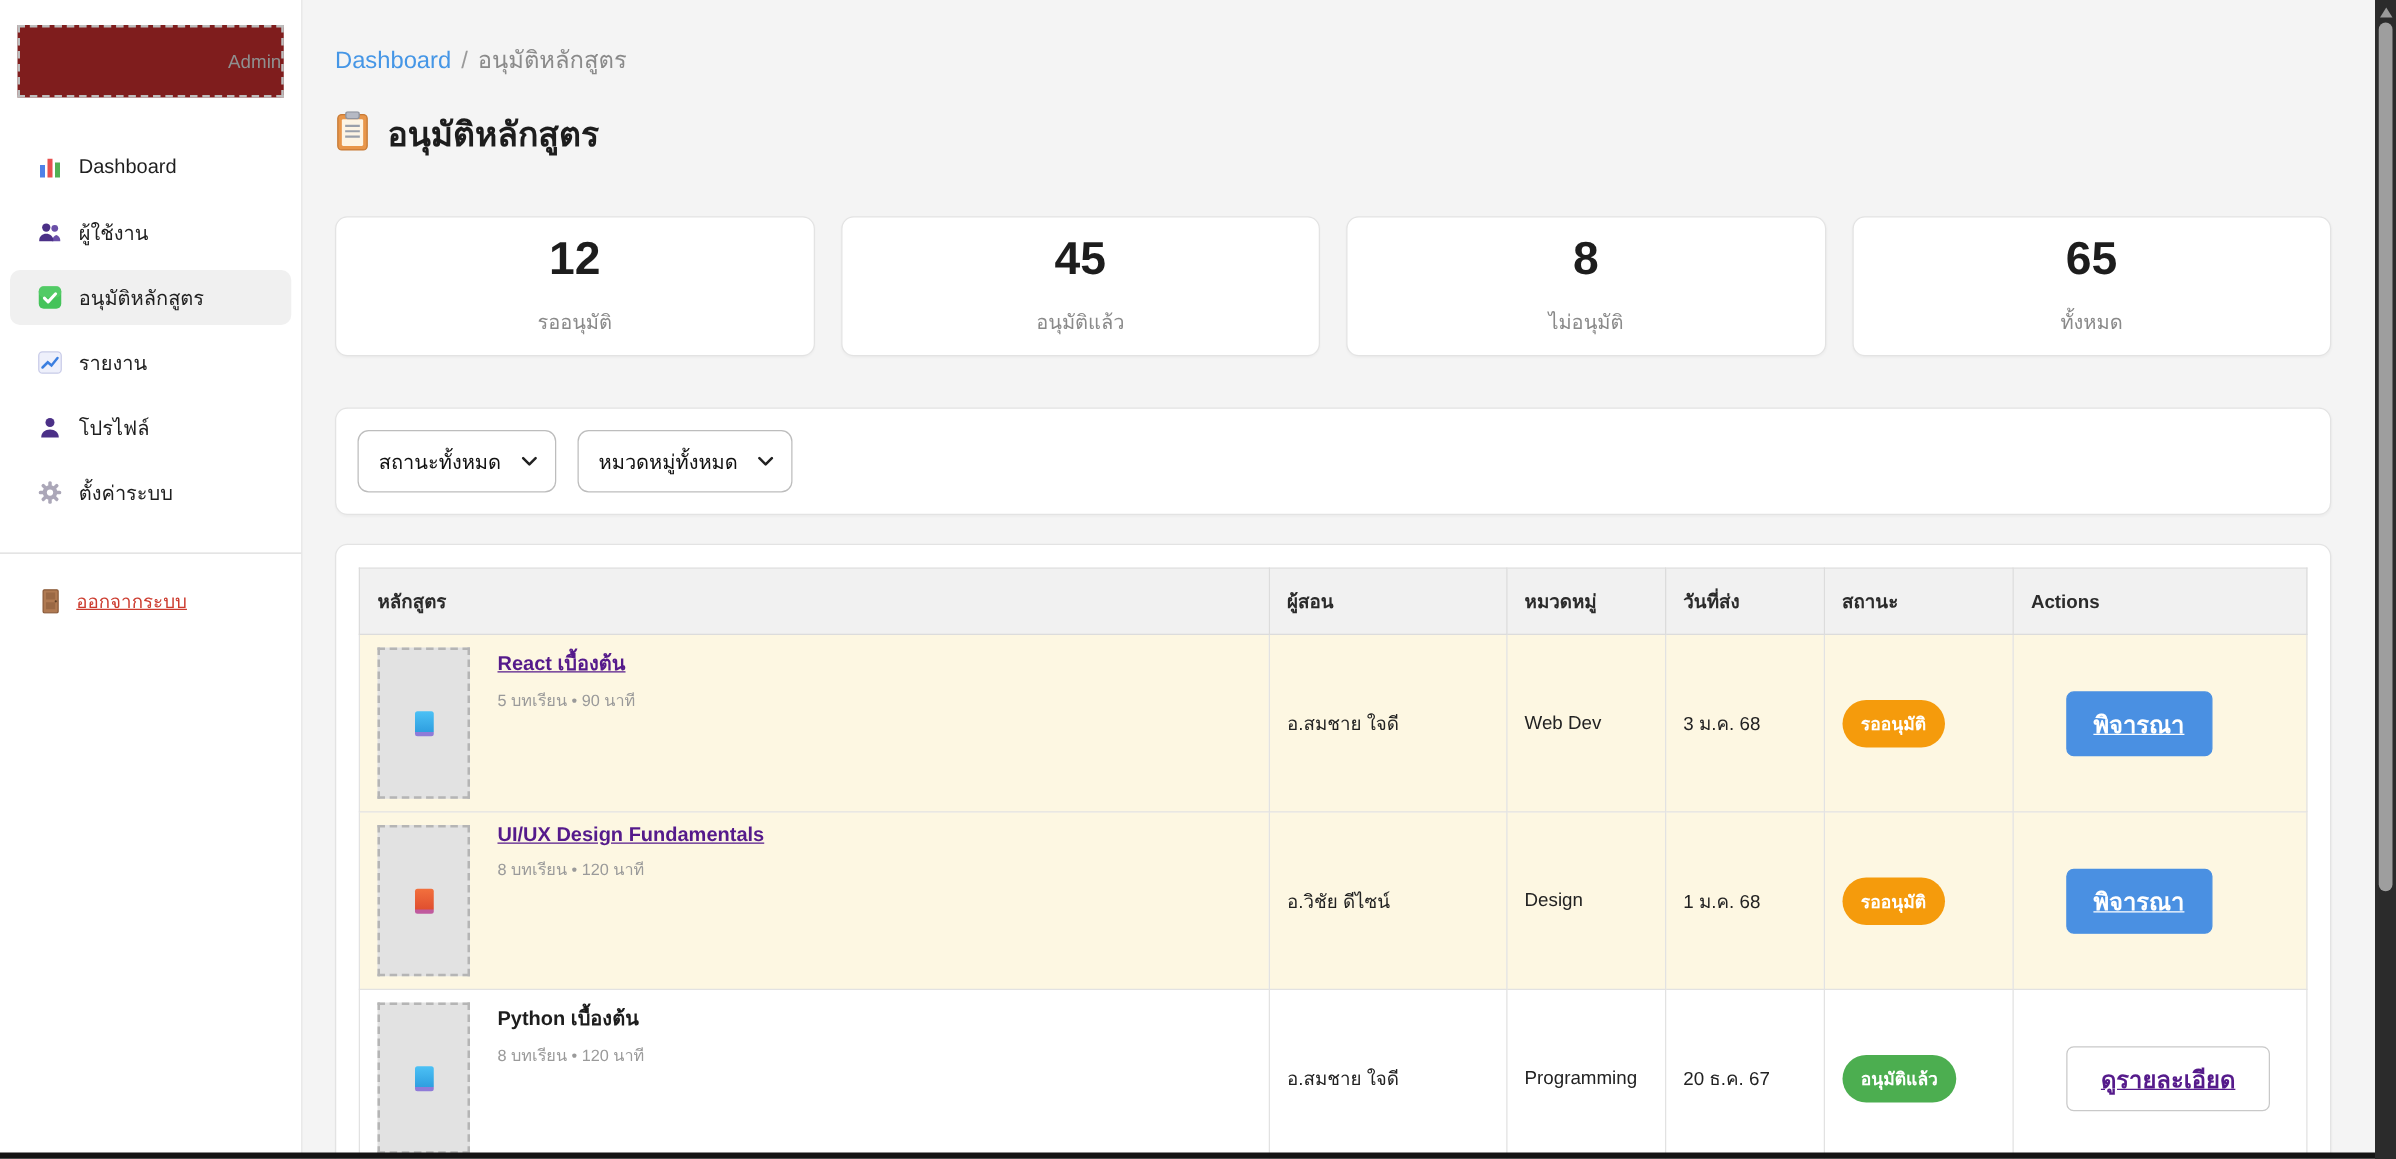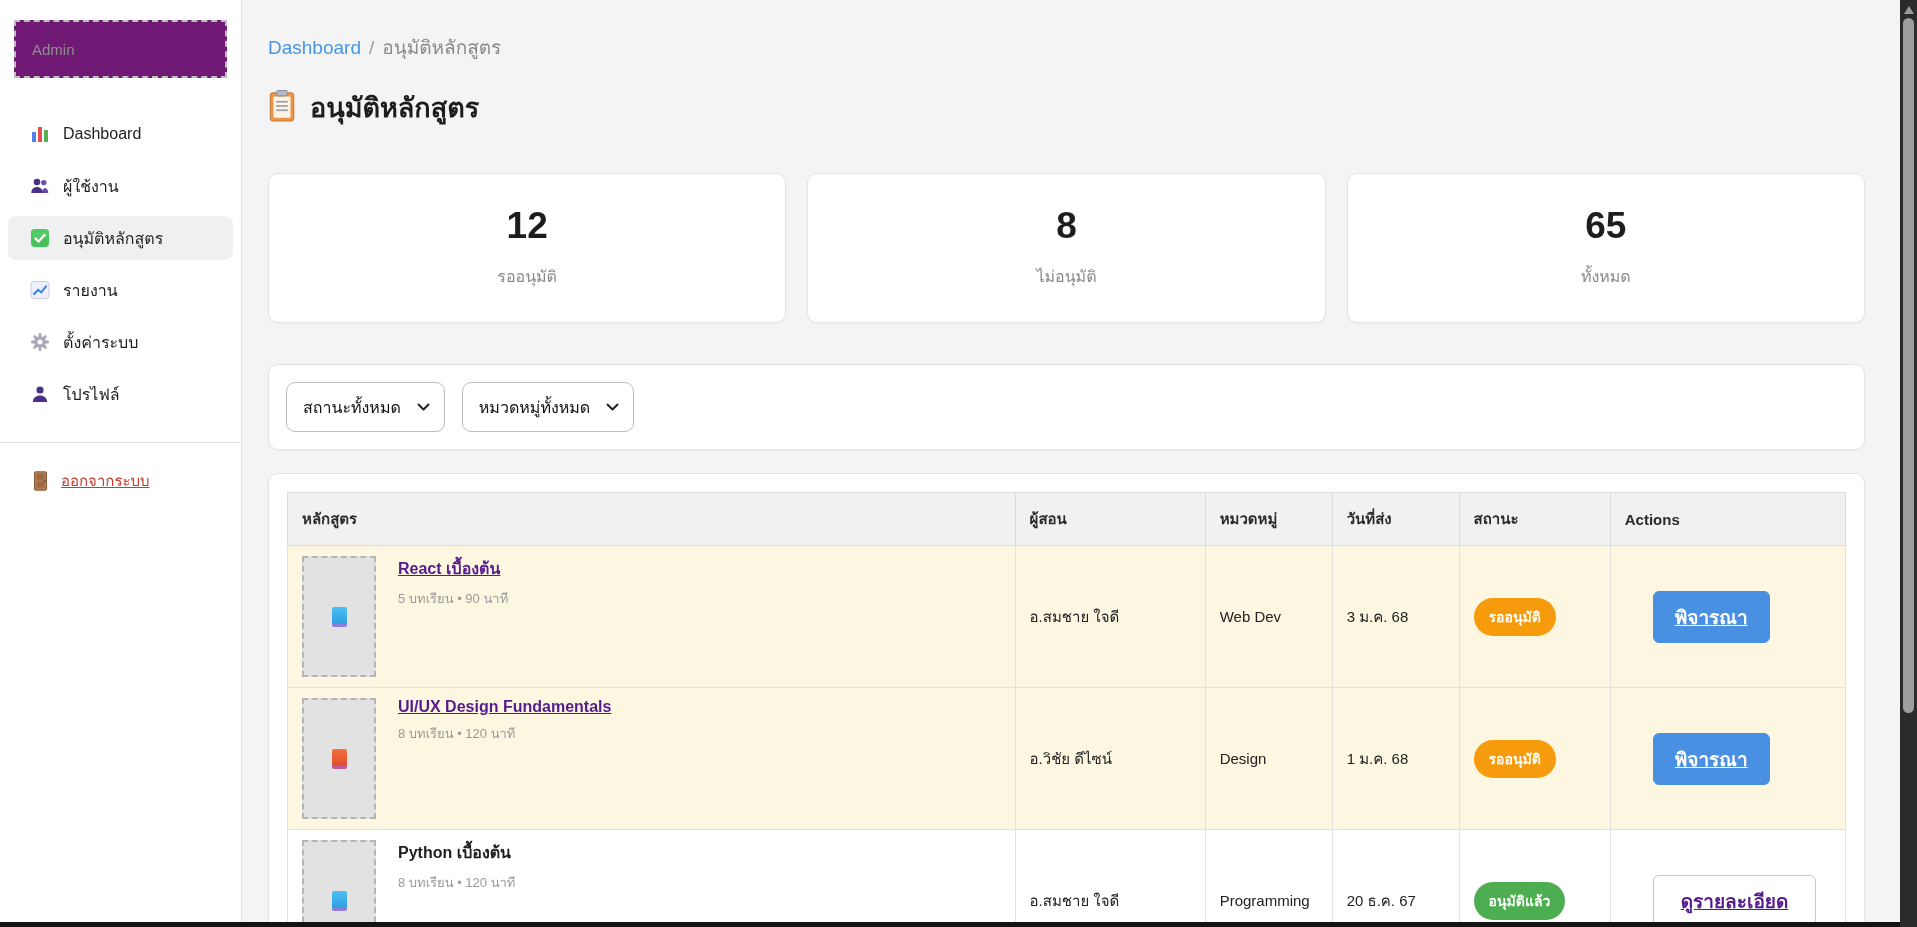--- a/index.html
+++ b/index.html
@@ -10,22 +10,22 @@
     background:#f4f4f4; color:#222;
   }
   .app { display:flex; width:100%; height:100%; }
 
   
   .sidebar {
     width:242px; min-width:242px; background:#ffffff;
     border-right:1px solid #e2e2e2; padding:20px 0 0 0; height:100%;
   }
   .logo-box {
-    margin:0 14px 30px 14px; height:58px; background:#701a75;
-    border:2px dashed #bdbdbd; display:flex; align-items:center; justify-content:flex-start;
+    margin:0 14px 30px 14px; height:58px; background:#7f1d1d;
+    border:2px dashed #bdbdbd; display:flex; align-items:center; justify-content:flex-end;
     color:#8f8f8f; font-size:15px;padding-left:16px;
   }
   .nav { display:flex; flex-direction:column; }
   .nav-item {
     display:flex; align-items:center; gap:13px; height:44px; margin:4px 8px;
     padding:0 0 0 22px; border-radius:8px; cursor:pointer; font-size:16px; color:#1f1f1f;
   }
   .nav-item.active { background:#f0f0f0; }
   .nav-icon { width:20px; height:20px; display:inline-flex; align-items:center; justify-content:center; }
   .side-divider { border:none; border-top:1px solid #dcdcdc; margin:22px 0 26px 0; }
@@ -40,21 +40,21 @@
 
   .breadcrumb { font-size:19px; color:#8a8a8a; margin-bottom:24px; }
   .breadcrumb a { color:#4596e6; text-decoration:none; cursor:pointer; }
   .breadcrumb .sep { margin:0 8px; color:#9a9a9a; }
 
   .page-title { display:flex; align-items:center; gap:14px; margin-bottom:44px; }
   .page-title h1 { margin:0; font-size:27px; font-weight:bold; color:#1d1d1d; }
 
   .stats-row { display:flex; gap:21px; margin-bottom:41px; }
   .stat-card {
-    flex:1; height:150px; background:#fff; border:1px solid #e3e3e3; border-radius:10px;
+    flex:1; height:112px; background:#fff; border:1px solid #e3e3e3; border-radius:10px;
     display:flex; flex-direction:column; align-items:center; justify-content:center;
     box-shadow:0 1px 2px rgba(0,0,0,0.03);
   }
   .stat-value { font-size:37px; font-weight:bold; color:#1d1d1d; line-height:1; }
   .stat-label { font-size:16px; color:#8a8a8a; margin-top:20px; }
 
   .filter-panel {
     background:#fff; border:1px solid #e3e3e3; border-radius:10px;
     padding:17px; display:flex; gap:17px; align-items:center; margin-bottom:23px;
     box-shadow:0 1px 2px rgba(0,0,0,0.03);
@@ -192,42 +192,42 @@
           <svg width="20" height="20" viewBox="0 0 20 20">
             <rect x="1" y="1.5" width="18" height="17" rx="3" fill="#eef0fb" stroke="#c8cbe8"></rect>
             <path d="M4 14l4.2-4.2 3 2.6 4.8-6" stroke="#3b7fe0" stroke-width="2" fill="none" stroke-linecap="round"></path>
           </svg>
         </span>
         <span>รายงาน</span>
       </div>
 
       <div class="nav-item">
         <span class="nav-icon">
+          <svg width="20" height="20" viewBox="0 0 20 20" fill="#4b3087">
+            <circle cx="10" cy="6" r="3.6"></circle>
+            <path d="M3 17.6c0-3.6 3.1-6 7-6s7 2.4 7 6v.4H3z"></path>
+          </svg>
+        </span>
+        <span>โปรไฟล์</span>
+      </div>
+
+      <div class="nav-item">
+        <span class="nav-icon">
           <svg width="20" height="20" viewBox="0 0 20 20">
             <g fill="#aba7b8">
               <rect x="8.6" y="1" width="2.8" height="18" rx="1.2"></rect>
               <rect x="8.6" y="1" width="2.8" height="18" rx="1.2" transform="rotate(45 10 10)"></rect>
               <rect x="8.6" y="1" width="2.8" height="18" rx="1.2" transform="rotate(90 10 10)"></rect>
               <rect x="8.6" y="1" width="2.8" height="18" rx="1.2" transform="rotate(135 10 10)"></rect>
               <circle cx="10" cy="10" r="5.8"></circle>
             </g>
             <circle cx="10" cy="10" r="2.5" fill="#ffffff"></circle>
           </svg>
         </span>
         <span>ตั้งค่าระบบ</span>
-      </div>
-
-      <div class="nav-item">
-        <span class="nav-icon">
-          <svg width="20" height="20" viewBox="0 0 20 20" fill="#4b3087">
-            <circle cx="10" cy="6" r="3.6"></circle>
-            <path d="M3 17.6c0-3.6 3.1-6 7-6s7 2.4 7 6v.4H3z"></path>
-          </svg>
-        </span>
-        <span>โปรไฟล์</span>
       </div>
     </nav>
 
     <hr class="side-divider">
 
     <div class="logout">
       <span class="nav-icon">
         <svg width="17" height="20" viewBox="0 0 17 20">
           <rect x="2.5" y="0.8" width="12" height="18.4" rx="1" fill="#b07a52" stroke="#8a5a38"></rect>
           <rect x="4.8" y="3" width="7.4" height="5.6" fill="#9a6844"></rect>
@@ -258,20 +258,24 @@
           <rect x="8" y="0.5" width="10" height="5" rx="1.5" fill="#b5b9c4" stroke="#8f939e"></rect>
         </svg>
       </span>
       <h1>อนุมัติหลักสูตร</h1>
     </div>
 
     <div class="stats-row">
       <div class="stat-card">
         <div class="stat-value">12</div>
         <div class="stat-label">รออนุมัติ</div>
+      </div>
+      <div class="stat-card">
+        <div class="stat-value">45</div>
+        <div class="stat-label">อนุมัติแล้ว</div>
       </div>
       <div class="stat-card">
         <div class="stat-value">8</div>
         <div class="stat-label">ไม่อนุมัติ</div>
       </div>
       <div class="stat-card">
         <div class="stat-value">65</div>
         <div class="stat-label">ทั้งหมด</div>
       </div>
     </div>

